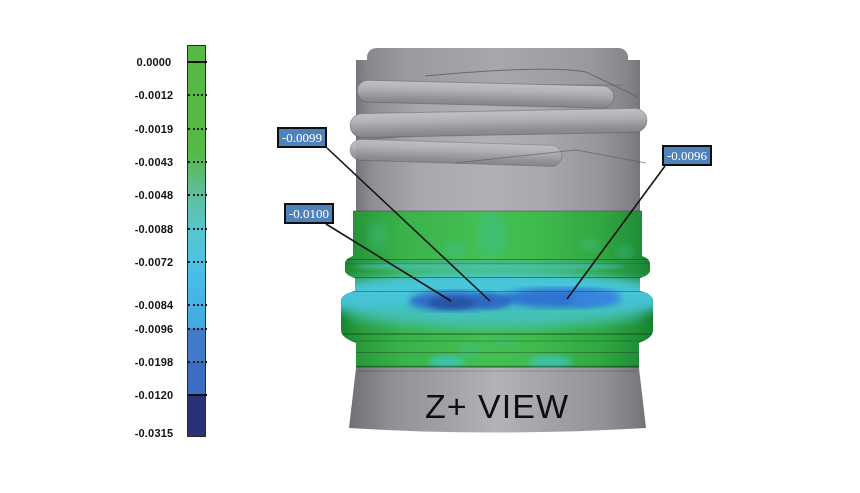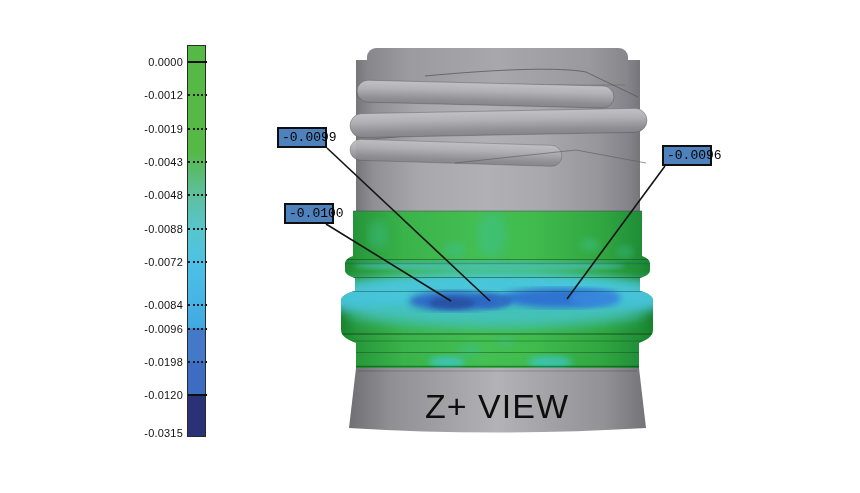--- a/index.html
+++ b/index.html
@@ -14,38 +14,38 @@
       #56b845 0%, #56b845 27%,
       #5ec0a0 38.5%,
       #57c6cc 47%,
       #4dc1e5 55.6%,
       #47b5e6 64%,
       #41a9e0 72.3%, #4478c9 72.5%,
       #4478c9 80.8%, #3d6dc2 81%,
       #3d6dc2 89.3%, #2a3277 89.5%,
       #2a3277 100%);}
   .tick-row{position:absolute;left:125px;width:82px;height:16px;display:flex;align-items:center;}
-  .tick-label{width:58px;text-align:right;font-size:11px;font-weight:normal;color:#111;
+  .tick-label{width:58px;text-align:center;font-size:11px;font-weight:bold;color:#111;
     letter-spacing:0.2px;line-height:16px;}
   .tick-line{width:19px;margin-left:5px;height:0;}
   .tick-line.dotted{border-top:2px dotted #1b1b1b;}
   .tick-line.solid{border-top:2px solid #101010;}
   .tick-line.none{border-top:none;}
 
   
   #viewport{position:absolute;left:330px;top:40px;width:340px;height:400px;}
 
   
   #leaders{position:absolute;left:0;top:0;width:860px;height:493px;pointer-events:none;}
 
   
   .callout{position:absolute;background:#4f81bd;border:2px solid #0f0f0f;
-    color:#000000;font-size:13px;line-height:17px;padding:0 3px;
+    color:#ffffff;font-size:13px;line-height:17px;padding:0 3px;
     box-sizing:border-box;width:50px;height:21px;text-align:center;
-    font-family:Liberation Mono, monospace;}
+    font-family:Liberation Serif, serif;}
   #callout-1{left:277px;top:127px;}
   #callout-2{left:284px;top:203px;}
   #callout-3{left:662px;top:145px;}
 </style>
 </head>
 <body>
 
 <div id="page">
 
   <div id="colorbar-wrap">

